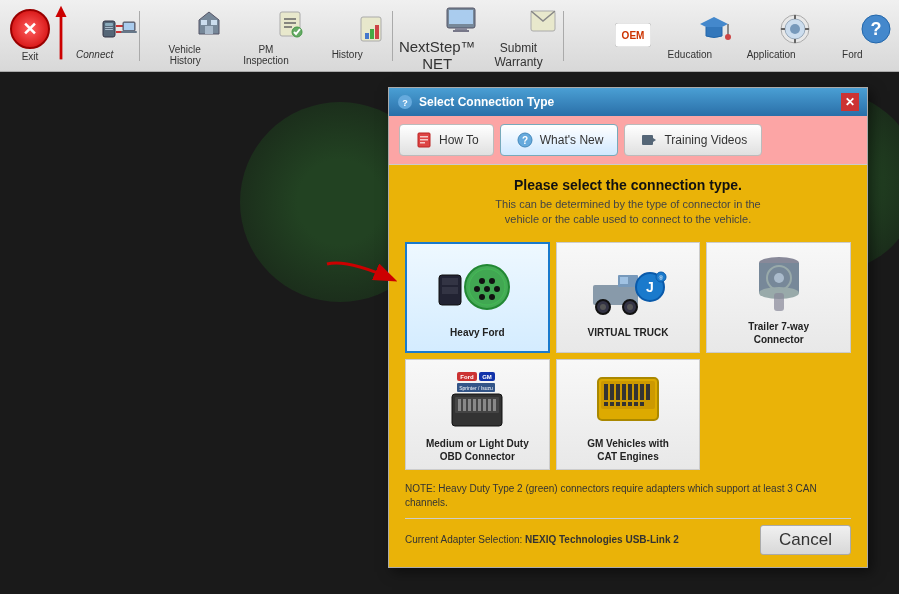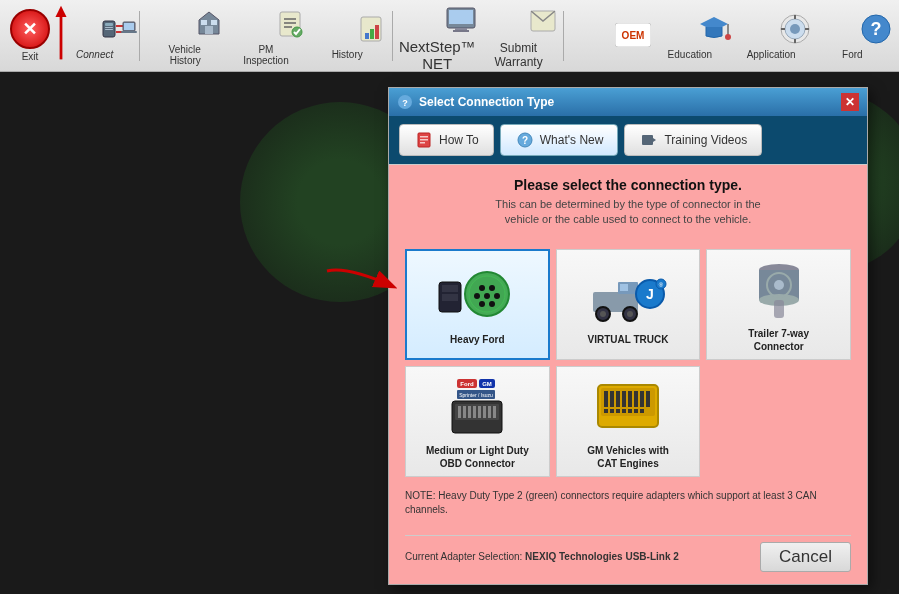--- a/index.html
+++ b/index.html
@@ -119,21 +119,21 @@
       justify-content: center;
       font-size: 12px;
       font-weight: bold;
     }
 
     
     .dialog-tabs {
       display: flex;
       gap: 6px;
       padding: 8px 10px;
-      background: #0c4a6e;
+      background: #fca5a5;
       border-bottom: 1px solid #ccc;
     }
     .dialog-tab {
       display: flex;
       align-items: center;
       gap: 5px;
       padding: 5px 14px;
       background: linear-gradient(to bottom, #ffffff, #e0e0e0);
       border: 1px solid #bbb;
       border-radius: 4px;
@@ -149,34 +149,34 @@
       width: 20px;
       height: 20px;
       display: flex;
       align-items: center;
       justify-content: center;
     }
 
     
     .dialog-content {
       padding: 12px 16px;
-      background: #fca5a5;
+      background: #eab308;
     }
     .dialog-title-text {
       font-size: 14px;
       font-weight: bold;
       text-align: center;
       color: #111;
       margin-bottom: 4px;
     }
     .dialog-subtitle {
       font-size: 11px;
       text-align: center;
       color: #444;
-      margin-bottom: 21px;
+      margin-bottom: 14px;
       line-height: 1.4;
     }
 
     
     .connection-grid {
       display: grid;
       grid-template-columns: 1fr 1fr 1fr;
       gap: 6px;
       margin-bottom: 12px;
     }
@@ -218,21 +218,21 @@
       color: #333;
       margin-bottom: 0;
       line-height: 1.4;
     }
     .dialog-footer {
       display: flex;
       align-items: center;
       justify-content: space-between;
       border-top: 1px solid #ccc;
       padding-top: 6px;
-      margin-top: 18px;
+      margin-top: 8px;
     }
     .adapter-text {
       font-size: 10px;
       color: #333;
     }
     .cancel-btn {
       padding: 4px 18px;
       background: linear-gradient(to bottom, #f0f0f0, #d8d8d8);
       border: 1px solid #aaa;
       border-radius: 3px;

